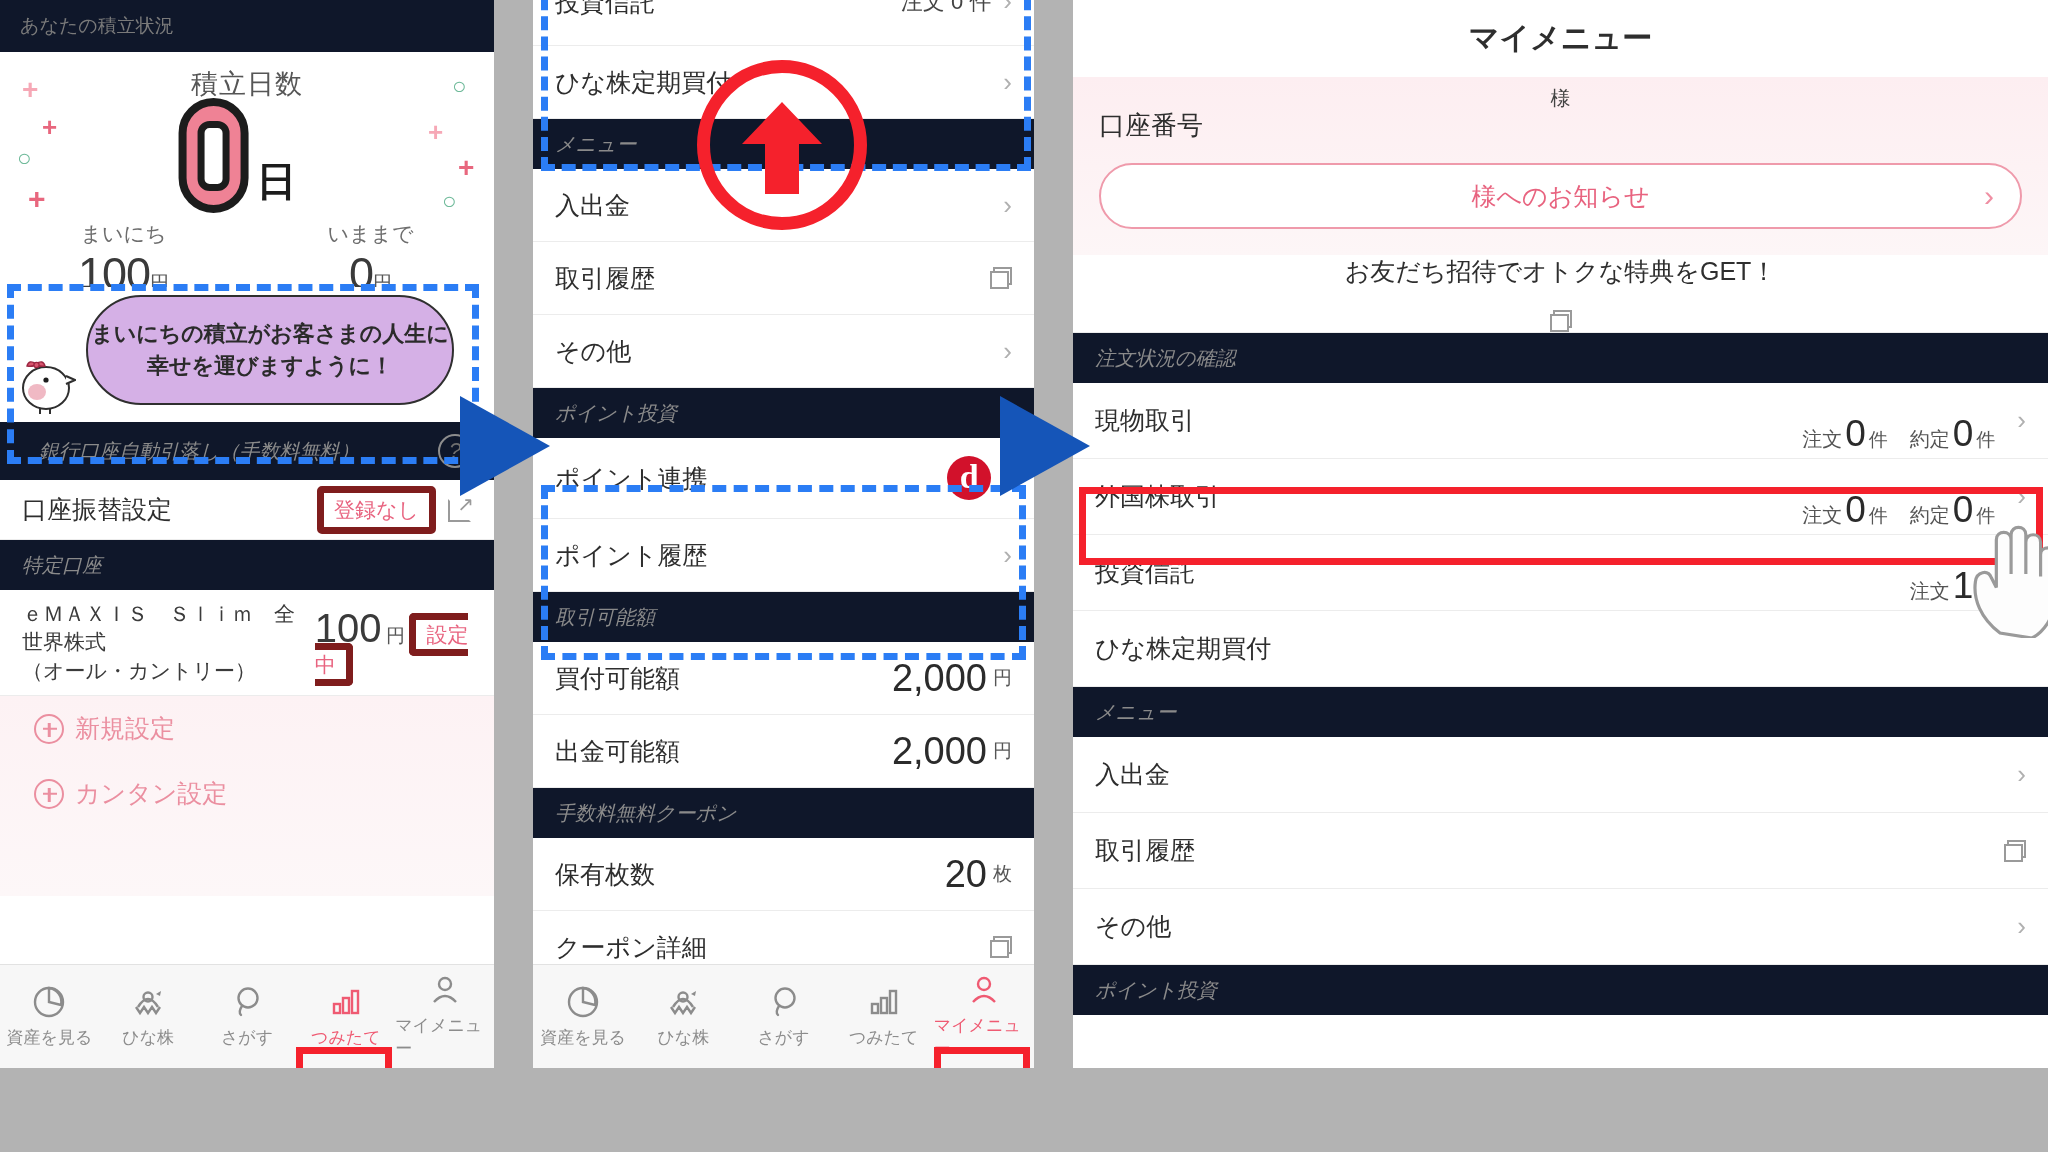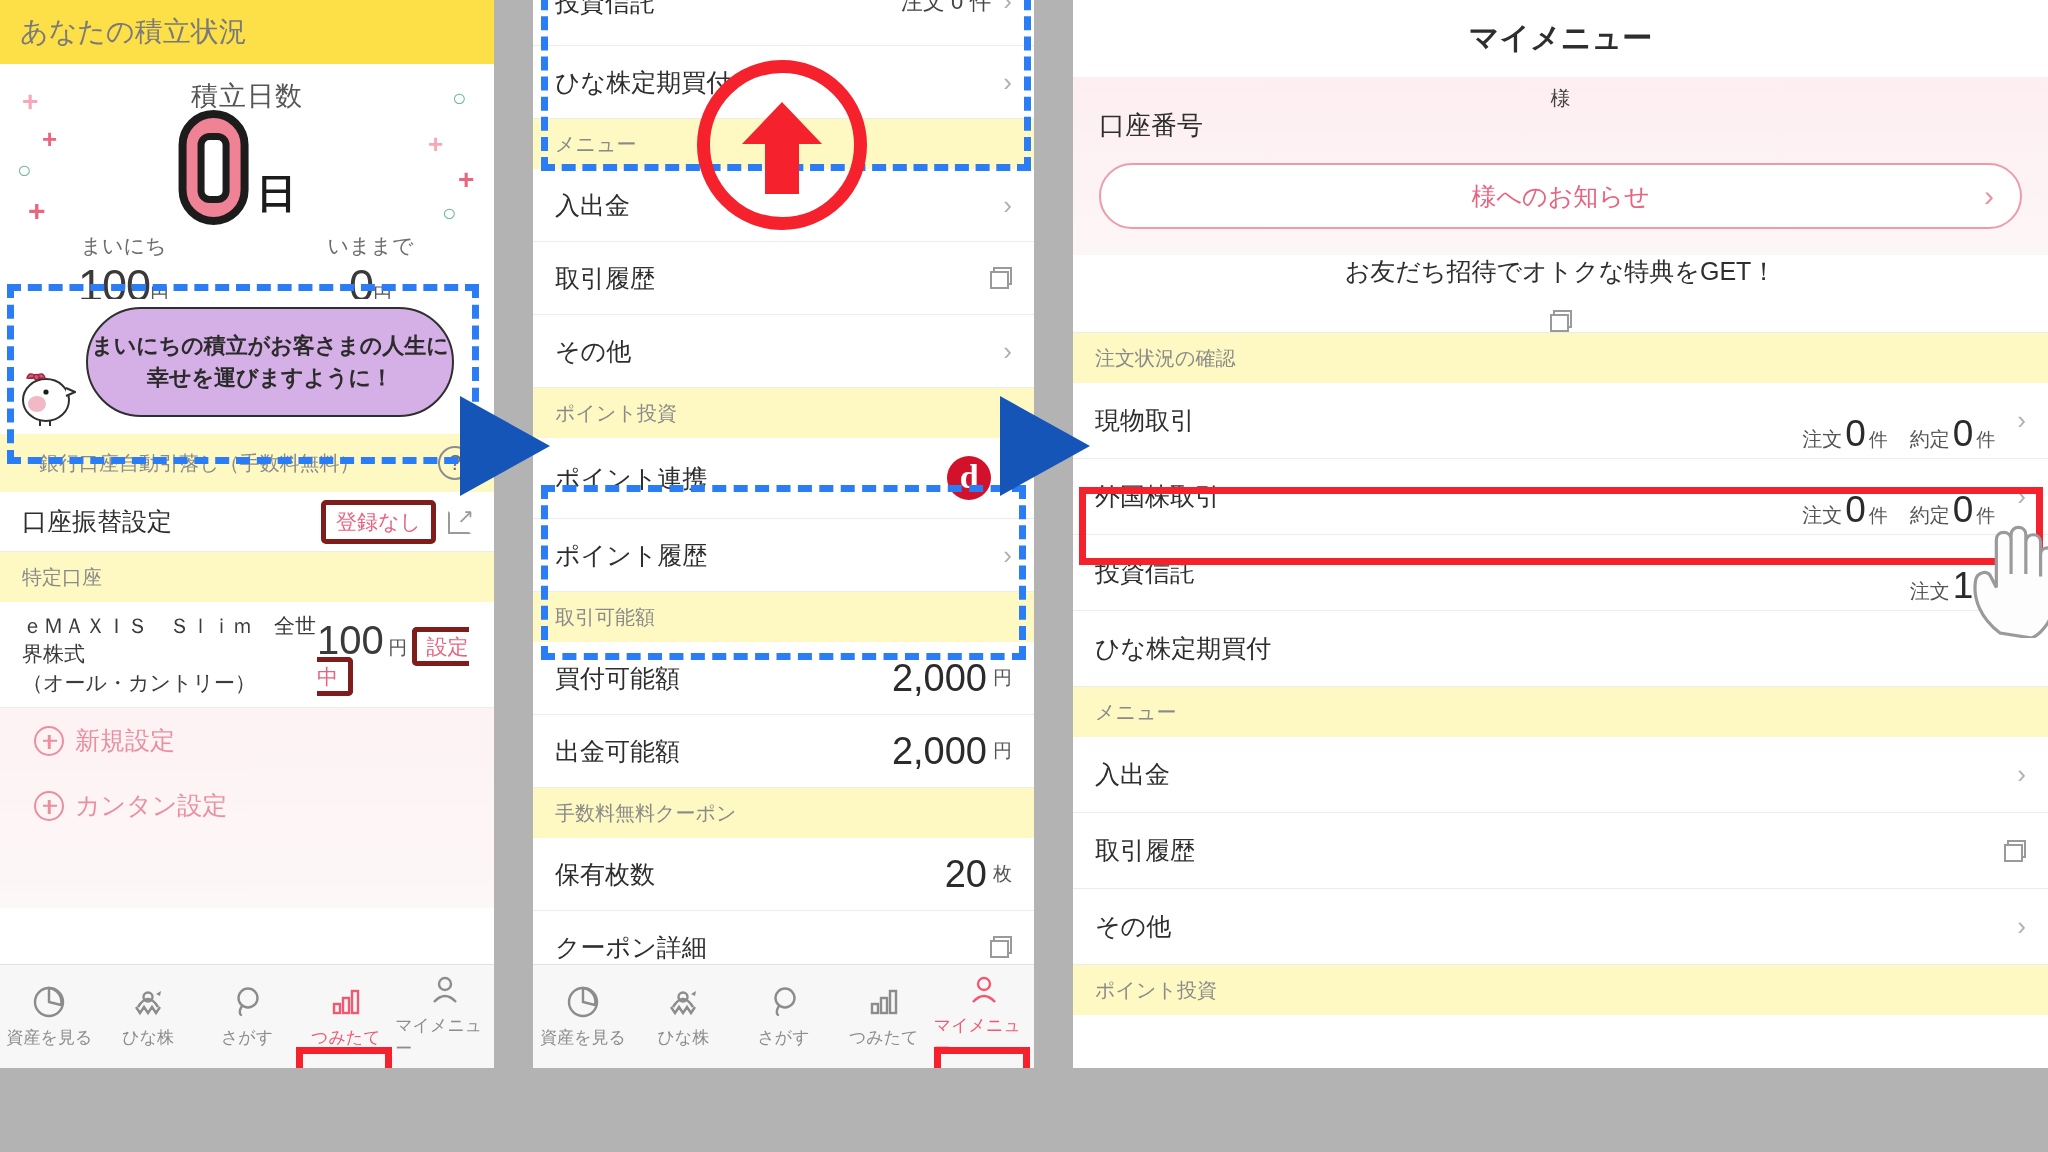--- a/index.html
+++ b/index.html
@@ -11,40 +11,40 @@
   .stage { position: relative; width:2048px; height:1152px; background:#b3b3b3; }
 
   
   .panel { position:absolute; top:0; height:1068px; background:#fff; overflow:hidden; }
   #panel1 { left:0;    width:494px; }
   #panel2 { left:533px; width:501px; }
   #panel3 { left:1073px; width:975px; }
 
   
   .sec-head {
-    background:#fef9c3; color:#8a8a8a; font-size:20px;
-    padding:12px 22px; line-height:1.3;
+    background:#0f172a; color:#8a8a8a; font-size:20px;
+    padding:12px 22px; line-height:1.3;font-style:italic;
   }
   .row {
     display:flex; align-items:center; justify-content:space-between;
     padding:0 22px; min-height:60px; border-bottom:1px solid #ececec;
     background:#fff; font-size:25px; color:#2e2e2e;
   }
   .row .lbl { white-space:nowrap; }
   .row .right { display:flex; align-items:center; gap:12px; }
   .chev { color:#b0b0b0; font-size:26px; font-weight:300; }
   .winicon { width:22px; height:22px; position:relative; display:inline-block; }
   .winicon:before, .winicon:after {
     content:""; position:absolute; border:2px solid #9a9a9a;
   }
   .winicon:before { left:0; bottom:0; width:15px; height:14px; background:#fff; z-index:2;}
   .winicon:after  { right:0; top:0; width:15px; height:14px; }
 
   
-  .p1-head { background:#fde047; color:#7a7a7a; font-size:28px; padding:13px 20px; }
+  .p1-head { background:#0f172a; color:#7a7a7a; font-size:19px; padding:13px 20px; }
   .hero { position:relative; height:235px; background:#fff; }
   .hero-title { position:absolute; left:0; right:0; top:14px; text-align:center;
      font-size:27px; color:#565656; letter-spacing:1px;}
   .bignum { position:absolute; left:50%; top:46px; transform:translateX(-58%);
      display:flex; align-items:flex-end; }
   .zero {
     width:70px; height:115px; border:8px solid #1c1c1c; border-radius:35px;
     background:#ef8295; position:relative;
   }
   .zero:after { content:""; position:absolute; left:50%; top:50%;
@@ -60,21 +60,21 @@
 
   .bubble-wrap { position:relative; height:135px; background:#fff; }
   .bird { position:absolute; left:16px; bottom:8px; width:60px; height:62px; }
   .bubble {
     position:absolute; left:86px; right:40px; top:8px; height:110px;
     background:#d5b0e6; border:2px solid #2f2f2f; border-radius:55px;
     display:flex; align-items:center; justify-content:center; text-align:center;
     font-size:22px; font-weight:bold; color:#2b2b2b; line-height:1.45;
   }
   .badge-out {
-    border:5px solid #7f1d1d; color:#e8637f; border-radius:5px;
+    border:7px solid #7f1d1d; color:#e8637f; border-radius:5px;
     font-size:21px; padding:3px 10px;
   }
   .extlink { width:24px; height:24px; position:relative; }
   .extlink:before { content:""; position:absolute; left:0; bottom:0; width:19px; height:19px;
      border:2px solid #9a9a9a; border-top-color:transparent; border-right-color:transparent;}
   .extlink:after { content:"\2197"; position:absolute; right:-2px; top:-6px; font-size:20px; color:#9a9a9a;}
   .fundrow { display:flex; align-items:center; justify-content:space-between;
      padding:10px 22px; min-height:74px; border-bottom:1px solid #ececec; }
   .fundname { font-size:21px; color:#3b3b3b; line-height:1.35; }
   .setbtn { display:flex; align-items:center; gap:11px; padding:16px 0 16px 34px;

